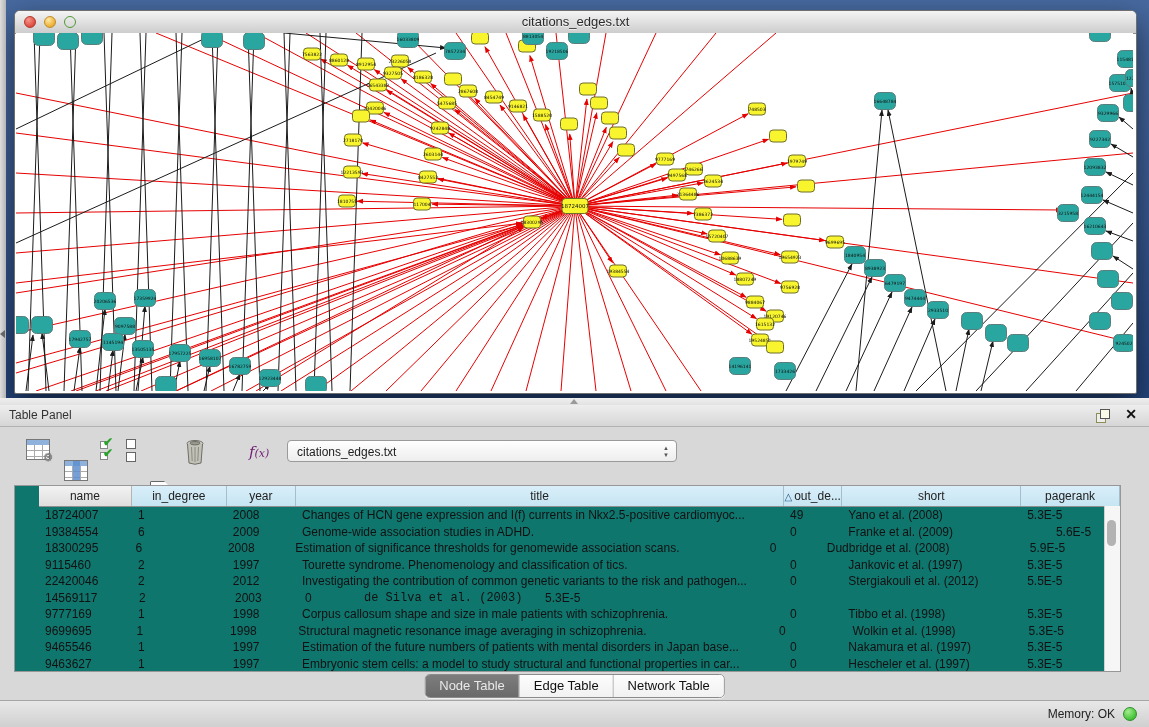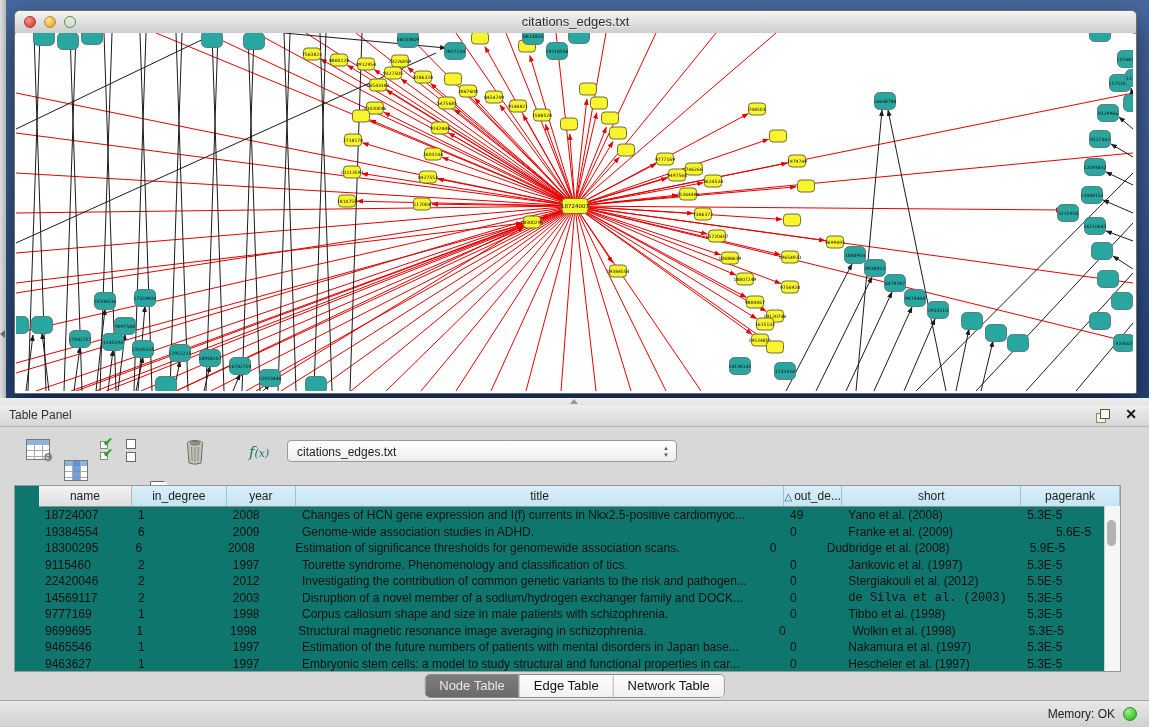--- a/index.html
+++ b/index.html
@@ -41,21 +41,21 @@
   .grid-icon .gear{position:absolute;right:-4px;bottom:-5px;font-size:11px;color:#888;text-shadow:0 0 1px #555;}
   .grid-icon.disabled{opacity:.45;filter:grayscale(1);}
   .check-icon{width:18px;height:24px;}
   .check-icon .row{height:11px;position:relative;}
   .check-icon .box{position:absolute;left:0;top:2px;width:6px;height:6px;border:1px solid #888;background:#fff;}
   .check-icon .mark{position:absolute;left:3px;top:-4px;color:#27a427;font-size:12px;font-weight:bold;}
   .cb-icon{width:9px;height:22px;}
   .cb-icon div{width:8px;height:8px;border:1px solid #666;background:#fff;margin-bottom:3px;}
   .doc-icon{width:19px;height:23px;border:1px solid #666;background:#fdfdfd;position:relative;border-radius:1px;}
   .doc-icon .fold{position:absolute;right:-1px;top:-1px;width:0;height:0;border-left:7px solid transparent;border-top:7px solid #d8d8d8;}
-  .fx-icon{font-family:"DejaVu Serif",serif;font-style:italic;font-size:15px;color:#0f766e;top:16px;}
+  .fx-icon{font-family:"DejaVu Serif",serif;font-style:italic;font-size:15px;color:#701a75;top:16px;}
   .fx-icon .sm{font-size:11px;}
   .table-chooser{position:absolute;left:287px;top:13px;width:390px;height:22px;border:1px solid #9a9a9a;border-radius:4px;background:linear-gradient(180deg,#ffffff,#ededed);font-size:12px;color:#222;line-height:22px;padding-left:9px;box-sizing:border-box;cursor:pointer;}
   .table-chooser .stepper{position:absolute;right:7px;top:4px;font-size:6px;line-height:7px;color:#555;text-align:center;}
 
   .data-table{position:absolute;left:14px;top:87px;width:1107px;height:187px;background:#0f766e;border:1px solid #979797;box-sizing:border-box;overflow:hidden;padding-left:24px;}
   .thead{display:flex;height:20px;border-bottom:1px solid #8f8f8f;}
   .th{box-sizing:border-box;font-size:12px;color:#222;text-align:center;line-height:20px;background:linear-gradient(180deg,#d9effa,#c6e5f2);border-right:1px solid #a3bfcd;overflow:hidden;white-space:nowrap;cursor:pointer;}
   .th.gray{background:linear-gradient(180deg,#f3f3f3,#dedede);border-right:1px solid #b5b5b5;}
   .th .sort{font-size:10px;color:#235a8c;margin-right:2px;}
   .tbody .tr{display:flex;height:16.5px;line-height:16.5px;font-size:12px;color:#111;cursor:default;}
@@ -760,21 +760,20 @@
           <div class="td" style="width: 70px;">2012</div>
           <div class="td" style="width: 494px;">Investigating the contribution of common genetic variants to the risk and pathogen...</div>
           <div class="td" style="width: 59px;">0</div>
           <div class="td" style="width: 181px;">Stergiakouli et al. (2012)</div>
           <div class="td" style="width: 100px;">5.5E-5</div>
         </div>
         <div class="tr">
           <div class="td" style="width: 94px;">14569117</div>
           <div class="td" style="width: 96px;">2</div>
           <div class="td" style="width: 70px;">2003</div>
-          <div class="td" style="width: 494px;">Disruption of a novel member of a sodium/hydrogen exchanger family and DOCK...</div>
           <div class="td" style="width: 59px;">0</div>
           <div class="td" style="width: 181px; font-family: Liberation Mono, monospace;">de Silva et al. (2003)</div>
           <div class="td" style="width: 100px;">5.3E-5</div>
         </div>
         <div class="tr">
           <div class="td" style="width: 94px;">9777169</div>
           <div class="td" style="width: 96px;">1</div>
           <div class="td" style="width: 70px;">1998</div>
           <div class="td" style="width: 494px;">Corpus callosum shape and size in male patients with schizophrenia.</div>
           <div class="td" style="width: 59px;">0</div>

